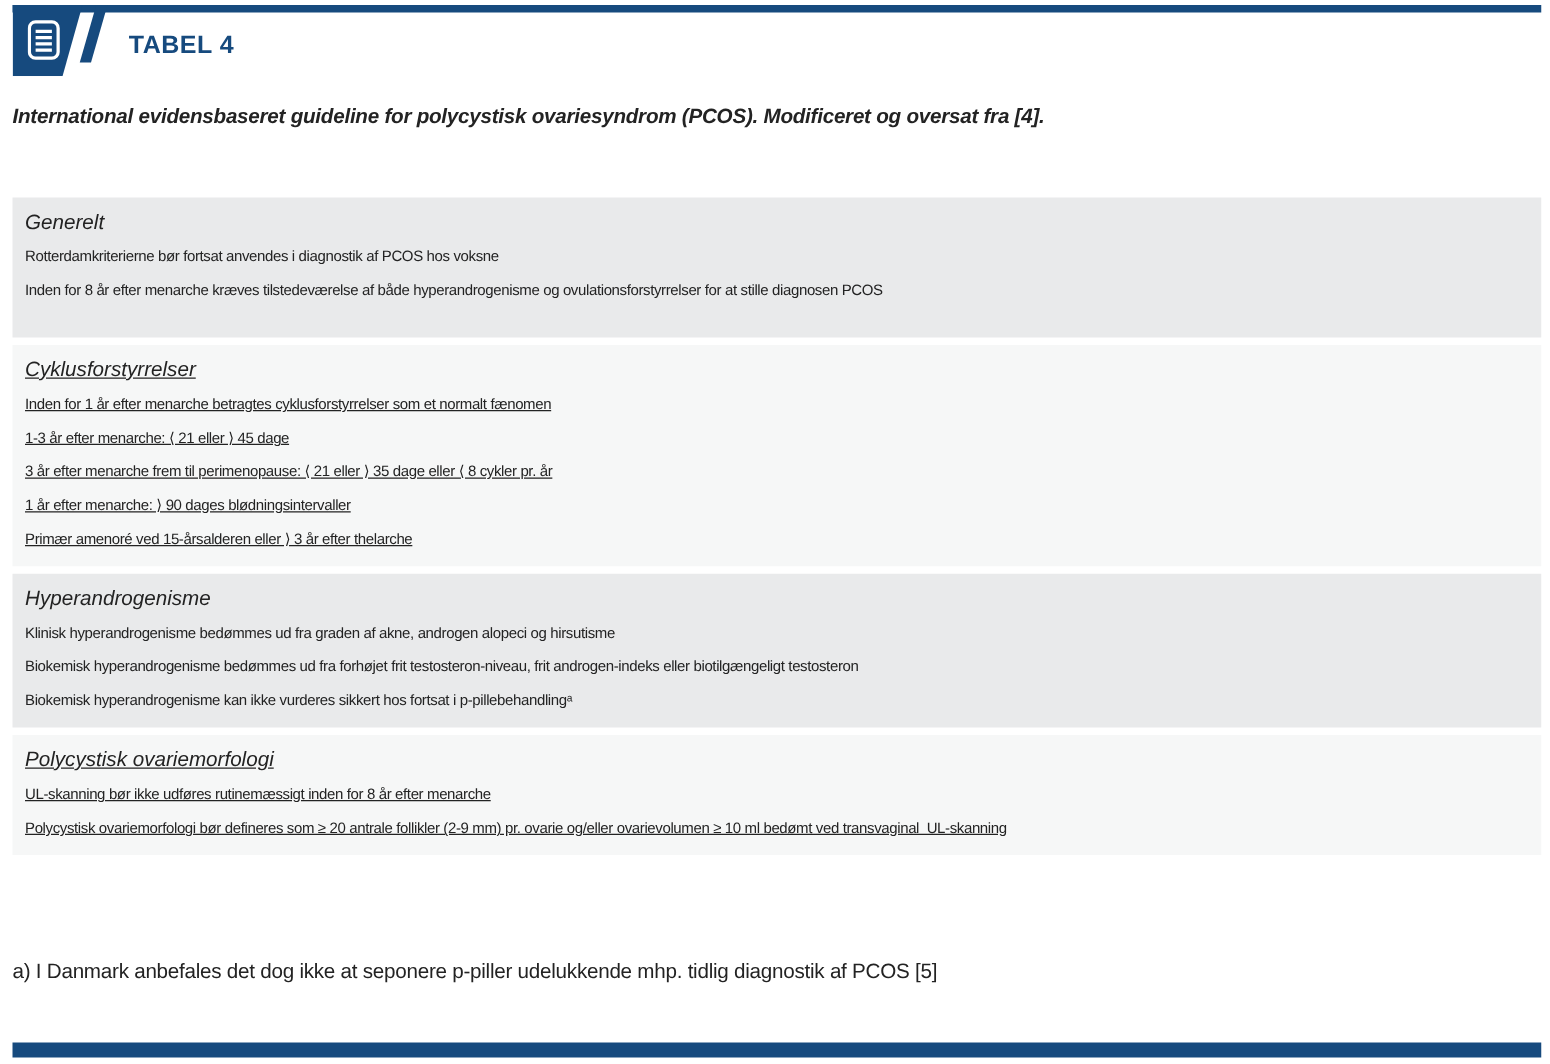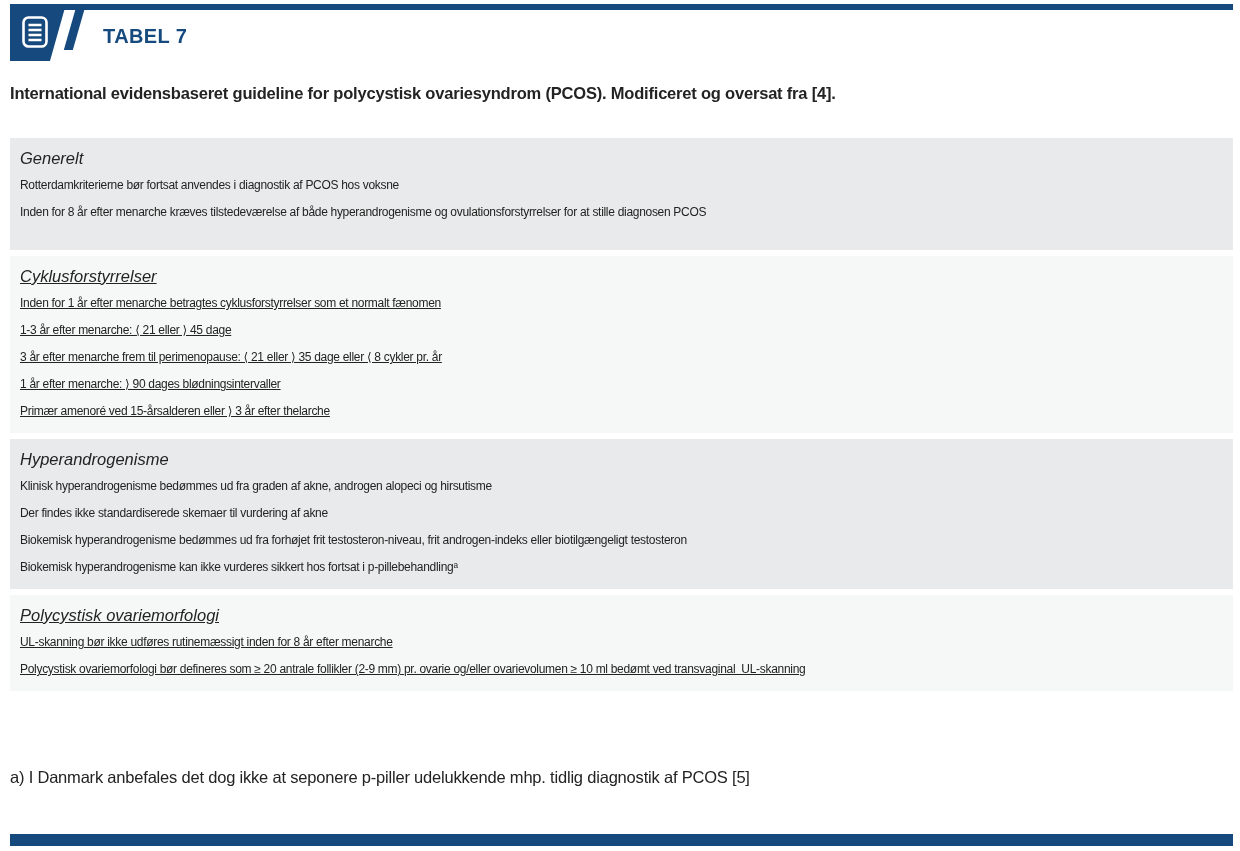--- a/index.html
+++ b/index.html
@@ -24,27 +24,27 @@
     background: var(--accent, #164a7e);
     transform: skewX(-16deg); transform-origin: top left;
   }
   .htitle {
     position: absolute; left: 103px; top: 25px;
     font-size: 20px; font-weight: bold; letter-spacing: 0.4px;
     color: var(--accent, #164a7e);
   }
   .caption {
     position: absolute; left: 10px; top: 84px; width: 1210px;
-    font-size: 16.5px; font-weight: bold; letter-spacing: -0.2px;
+    font-size: 16.5px; font-weight: bold; letter-spacing: -0.2px; font-style: italic;
   }
   .sections { position: absolute; left: 10px; top: 138px; width: 1223px; }
   .sect { padding: 7px 10px 8px 10px; margin-bottom: 6px; }
   .sect.gray  { background: var(--section-gray, #e9eaeb); }
   .sect.light { background: var(--section-light, #f6f7f7); text-decoration: underline; }
-  .sect.pad-extra { padding-bottom: 24px; }
+  .sect.pad-extra { padding-bottom: 24px; margin-top: 20px; }
   .sect-title {
     font-style: italic; font-weight: normal;
     font-size: 16.5px; line-height: 27px;
   }
   .row {
     font-size: 12px; line-height: 27px; letter-spacing: -0.3px;
     white-space: pre-wrap;
   }
   .footnote {
     position: absolute; left: 10px; top: 768px; width: 1210px;
@@ -64,42 +64,41 @@
   <svg width="26" height="32" viewBox="0 0 26 32" aria-hidden="true">
     <rect x="1.5" y="1.5" width="23" height="29" rx="5" fill="none" stroke="#ffffff" stroke-width="2.6"></rect>
     <line x1="6.5" y1="9" x2="19.5" y2="9" stroke="#ffffff" stroke-width="2.6"></line>
     <line x1="6.5" y1="14" x2="19.5" y2="14" stroke="#ffffff" stroke-width="2.6"></line>
     <line x1="6.5" y1="19" x2="19.5" y2="19" stroke="#ffffff" stroke-width="2.6"></line>
     <line x1="6.5" y1="24" x2="19.5" y2="24" stroke="#ffffff" stroke-width="2.6"></line>
   </svg>
 </div>
 <div class="slash"></div>
 
-<div class="htitle">TABEL 7</div>
+<div class="htitle">TABEL 4</div>
 
 <p class="caption">International evidensbaseret guideline for polycystisk ovariesyndrom (PCOS). Modificeret og oversat fra [4].</p>
 
 <div class="sections" id="sections">
     <section class="sect gray pad-extra">
     <h3 class="sect-title">Generelt</h3>
   <p class="row">Rotterdamkriterierne bør fortsat anvendes i diagnostik af PCOS hos voksne</p>
       <p class="row">Inden for 8 år efter menarche kræves tilstedeværelse af både hyperandrogenisme og ovulationsforstyrrelser for at stille diagnosen PCOS</p>
     </section>
     <section class="sect light">
     <h3 class="sect-title">Cyklusforstyrrelser</h3>
   <p class="row">Inden for 1 år efter menarche betragtes cyklusforstyrrelser som et normalt fænomen</p>
       <p class="row">1-3 år efter menarche: ⟨ 21 eller ⟩ 45 dage</p>
       <p class="row">3 år efter menarche frem til perimenopause: ⟨ 21 eller ⟩ 35 dage eller ⟨ 8 cykler pr. år</p>
       <p class="row">1 år efter menarche: ⟩ 90 dages blødningsintervaller</p>
       <p class="row">Primær amenoré ved 15-årsalderen eller ⟩ 3 år efter thelarche</p>
     </section>
     <section class="sect gray">
     <h3 class="sect-title">Hyperandrogenisme</h3>
   <p class="row">Klinisk hyperandrogenisme bedømmes ud fra graden af akne, androgen alopeci og hirsutisme</p>
-      <p class="row">Der findes ikke standardiserede skemaer til vurdering af akne</p>
       <p class="row">Biokemisk hyperandrogenisme bedømmes ud fra forhøjet frit testosteron-niveau, frit androgen-indeks eller biotilgængeligt testosteron</p>
       <p class="row">Biokemisk hyperandrogenisme kan ikke vurderes sikkert hos fortsat i p-pillebehandlingᵃ</p>
     </section>
     <section class="sect light">
     <h3 class="sect-title">Polycystisk ovariemorfologi</h3>
   <p class="row">UL-skanning bør ikke udføres rutinemæssigt inden for 8 år efter menarche</p>
       <p class="row">Polycystisk ovariemorfologi bør defineres som ≥ 20 antrale follikler (2-9 mm) pr. ovarie og/eller ovarievolumen ≥ 10 ml bedømt ved transvaginal  UL-skanning</p>
     </section>
   </div>
 

